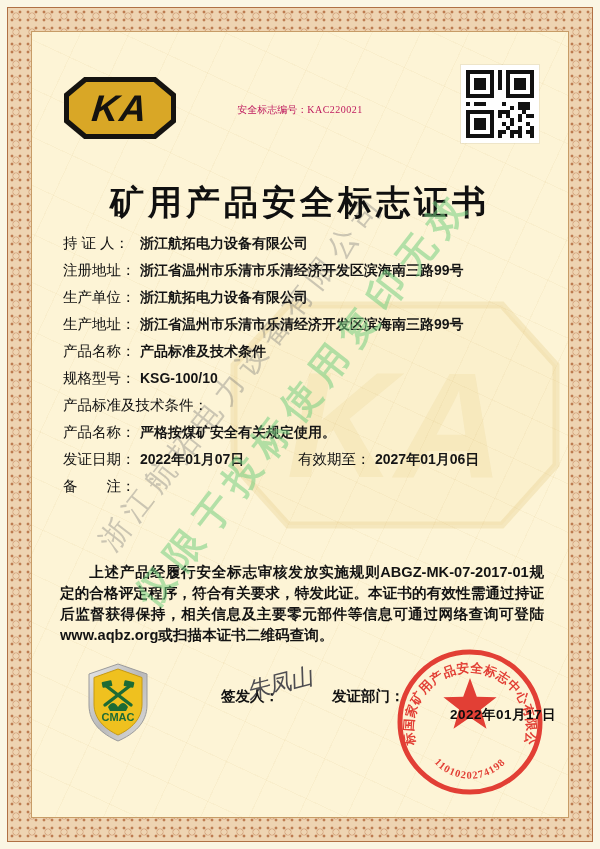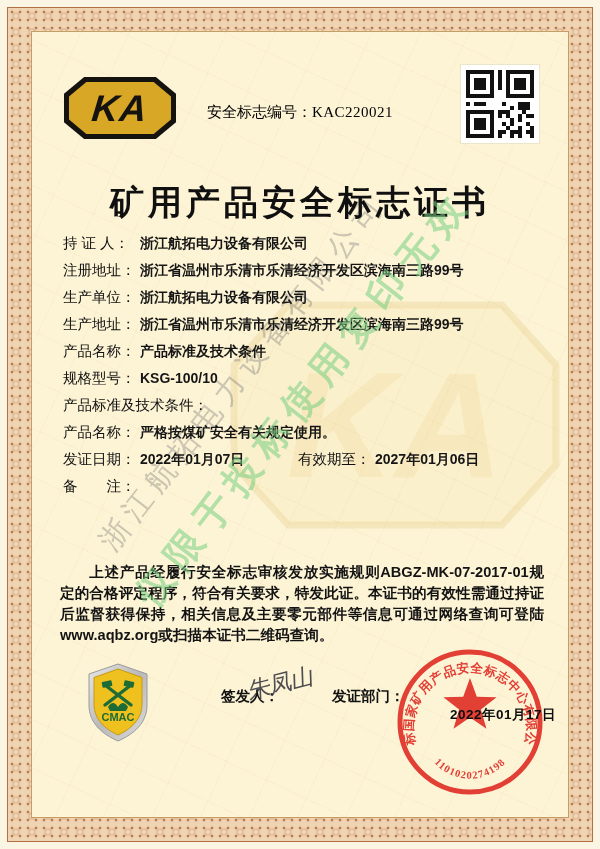--- a/index.html
+++ b/index.html
@@ -25,21 +25,21 @@
   .wm-green{left:303px;top:398px;font-size:38px;letter-spacing:9px;font-weight:700;color:rgba(118,208,130,.55);z-index:6;}
   
   .ka-logo{position:absolute;left:64px;top:77px;width:112px;height:62px;background:#151310;z-index:3;
     clip-path:polygon(18% 0,82% 0,100% 27%,100% 73%,82% 100%,18% 100%,0 73%,0 27%);}
   .ka-logo .ka-inner{position:absolute;inset:5px;background:#d9a726;
     clip-path:polygon(17% 0,83% 0,100% 28%,100% 72%,83% 100%,17% 100%,0 72%,0 28%);
     display:flex;align-items:center;justify-content:center;}
   .ka-letters{font-weight:900;font-style:italic;font-size:37px;color:#151310;letter-spacing:1px;
     transform:skewX(-6deg);font-family:"Liberation Sans",sans-serif;line-height:1;}
   .cert-no{position:absolute;left:0;right:0;top:103px;text-align:center;z-index:3;
-    font-family:"Liberation Serif",serif;font-size:15px;color:#000000;}
+    font-family:"Liberation Serif",serif;font-size:10px;color:#be185d;}
   .cert-no .num{letter-spacing:.5px;}
   .qr-box{position:absolute;left:461px;top:65px;width:78px;height:78px;background:#ffffff;z-index:3;
     display:flex;align-items:center;justify-content:center;box-shadow:0 0 0 1px rgba(0,0,0,.06);}
   
   .title{position:absolute;left:0;right:0;top:168px;text-align:center;z-index:3;
     font-family:"Liberation Serif",serif;font-weight:900;font-size:34px;letter-spacing:4px;color:#101010;margin-top:12px;}
   
   .fields{position:absolute;left:63px;right:36px;top:234px;z-index:3;}
   .frow{display:flex;align-items:baseline;height:27px;}
   .flabel{font-weight:400;font-size:14.5px;color:#111;min-width:77px;flex:0 0 auto;}

